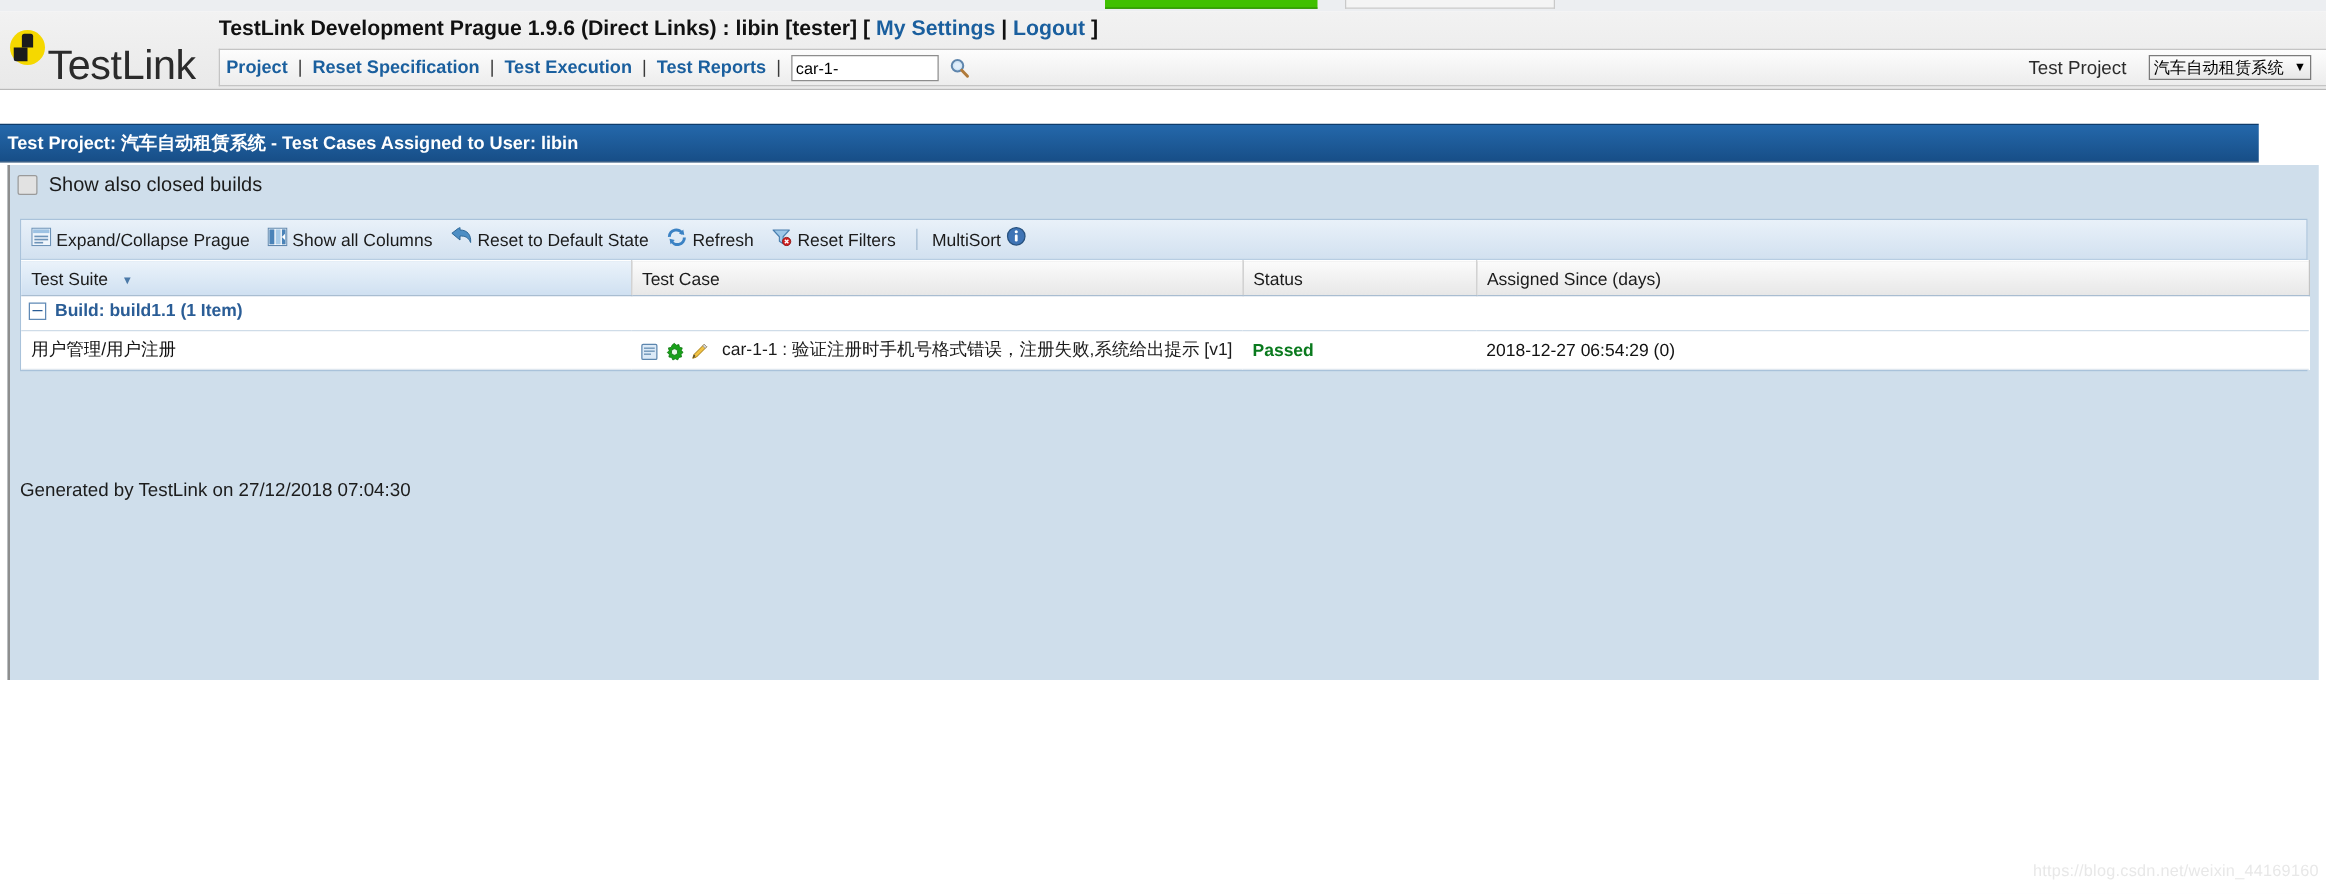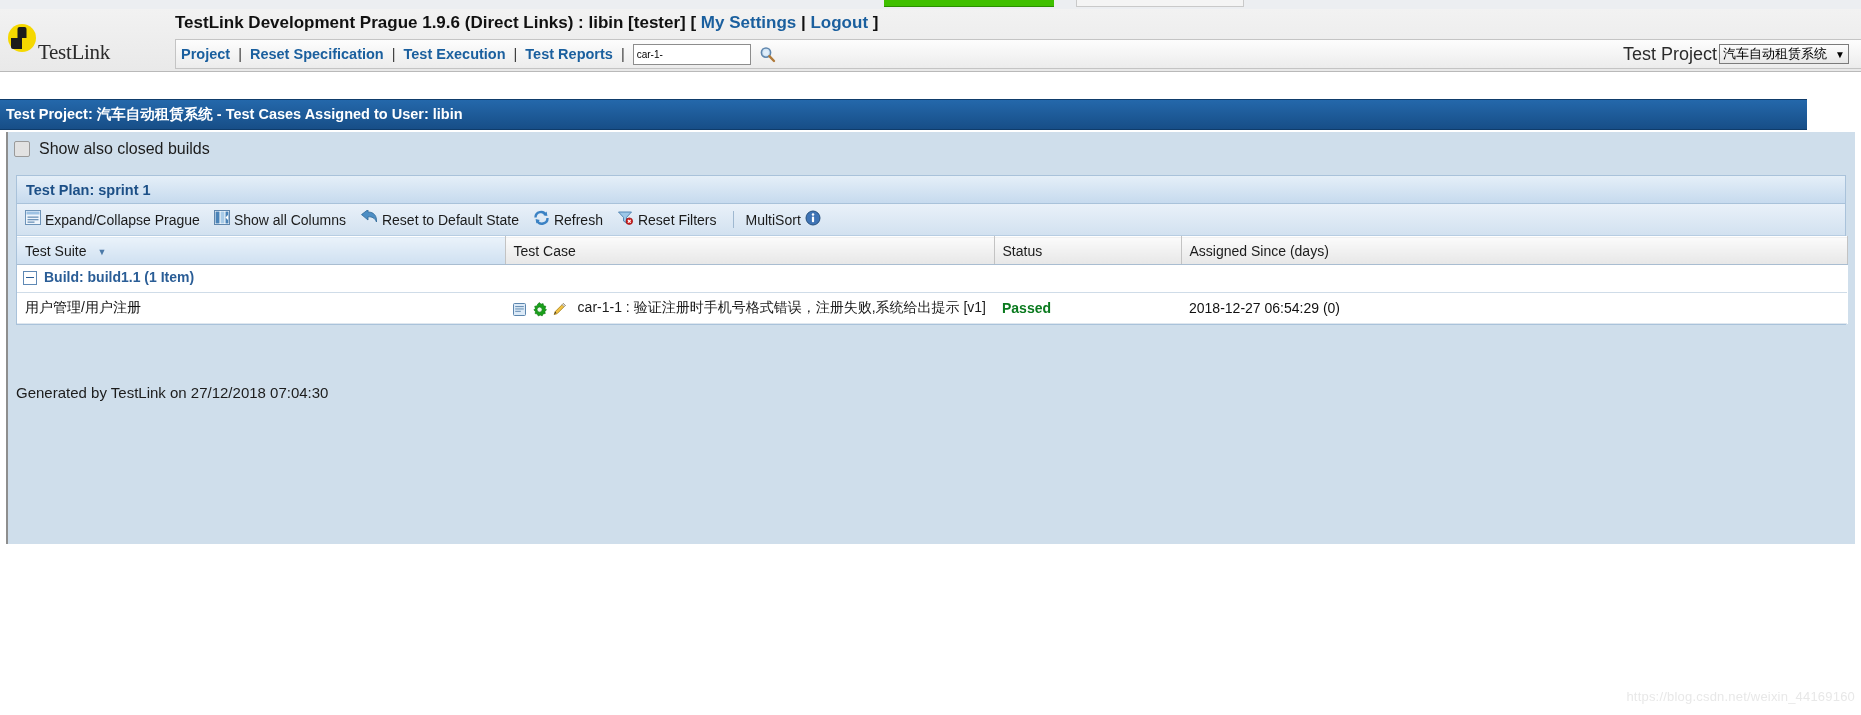--- a/index.html
+++ b/index.html
@@ -77,24 +77,24 @@
   }
   .logo-mark::after {
     content: "";
     position: absolute;
     left: 3px; top: 14px;
     width: 11px; height: 11px;
     background: #1b1b1b;
     border-radius: 0 0 0 2px;
   }
   .logo-text {
-    font-size: 21px;
+    font-size: 33px;
     color: #2b2b2b;
     letter-spacing: -0.3px;
-    font-family: Liberation Serif, serif;
+    font-family: Liberation Sans, sans-serif;
     margin-top: 28px;
   }
 
   .header-title {
     position: absolute;
     left: 175px; top: 4px;
     font-size: 17px;
     font-weight: bold;
     color: #111;
     white-space: nowrap;
@@ -130,21 +130,21 @@
   }
   .menubar .msep {
     color: #3a3a3a;
     font-size: 14.5px;
     padding: 0 3px;
   }
   .search-input {
     margin-left: 5px;
     width: 110px;
     height: 17px;
-    font-size: 10px;
+    font-size: 13px;
     font-family: "Liberation Sans", sans-serif;
     border: 1px solid #8d8d8d;
     padding: 1px 3px;
     color: #000;
     background: #fff;
     box-sizing: content-box;
   }
   .search-icon {
     margin-left: 8px;
     width: 18px; height: 18px;
@@ -154,23 +154,23 @@
     cursor: pointer;
   }
   .menubar-right {
     margin-left: auto;
     display: flex;
     align-items: center;
     padding-right: 12px;
     white-space: nowrap;
   }
   .tp-label {
-    font-size: 18px;
+    font-size: 15px;
     color: #2b2b2b;
-    margin-right: 2px;
+    margin-right: 18px;
   }
   .tp-select {
     font-size: 13px;
     font-family: "Liberation Sans", sans-serif;
     border: 1px solid #7b7b7b;
     background: linear-gradient(to bottom, #fdfdfd 0%, #e7e7e7 100%);
     padding: 1px 3px;
     height: 20px;
     box-sizing: border-box;
     display: inline-flex;
@@ -207,21 +207,20 @@
     height: 412px;
     background: #cfdeeb;
     border-left: 2px solid #8e8e8e;
     box-sizing: border-box;
   }
 
   .closed-builds-row {
     position: absolute;
     left: 6px; top: 8px;
     display: flex;
-    align-items: center;
   }
   .cb-box {
     width: 14px; height: 14px;
     background: #e2e2e2;
     border: 1px solid #9a9a9a;
     border-radius: 2px;
     cursor: pointer;
     flex: 0 0 auto;
   }
   .cb-label {
@@ -443,23 +442,20 @@
 
   <div class="content">
 
     <div class="closed-builds-row">
       <span class="cb-box"></span>
       <span class="cb-label">Show also closed builds</span>
     </div>
 
     <div class="plan-panel">
 
-      <div class="plan-header">
-        <span class="ptitle">Test Plan: sprint 1</span>
-      </div>
 
       <div class="toolbar">
 
         <span class="tb-item">
           <span>
             <svg width="16" height="15" viewBox="0 0 16 15">
               <rect x="0.5" y="0.5" width="15" height="14" fill="#eef5fc" stroke="#6d93b8"></rect>
               <rect x="1.5" y="1.5" width="13" height="3" fill="#9dc2e3"></rect>
               <rect x="2.5" y="6.5" width="11" height="1.3" fill="#6d93b8"></rect>
               <rect x="2.5" y="9" width="11" height="1.3" fill="#6d93b8"></rect>

